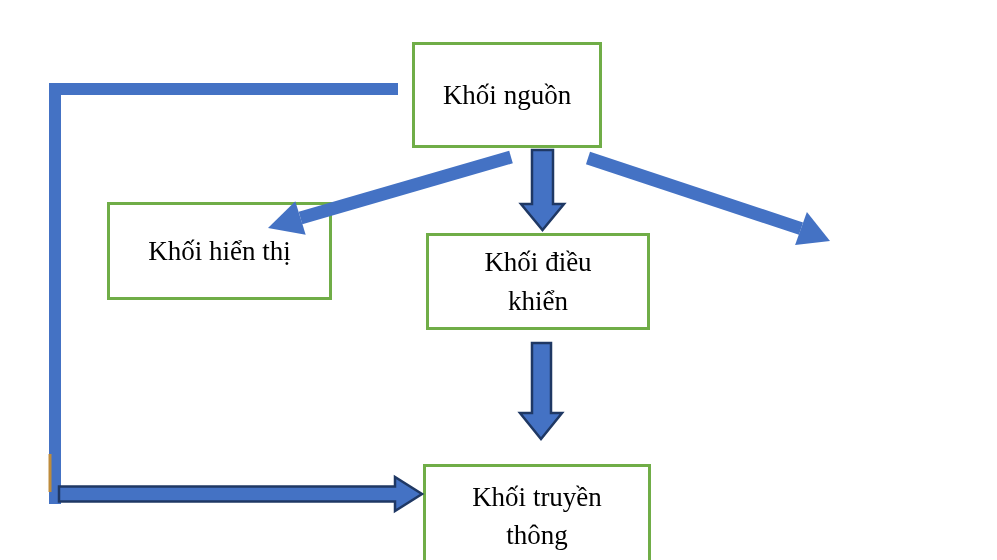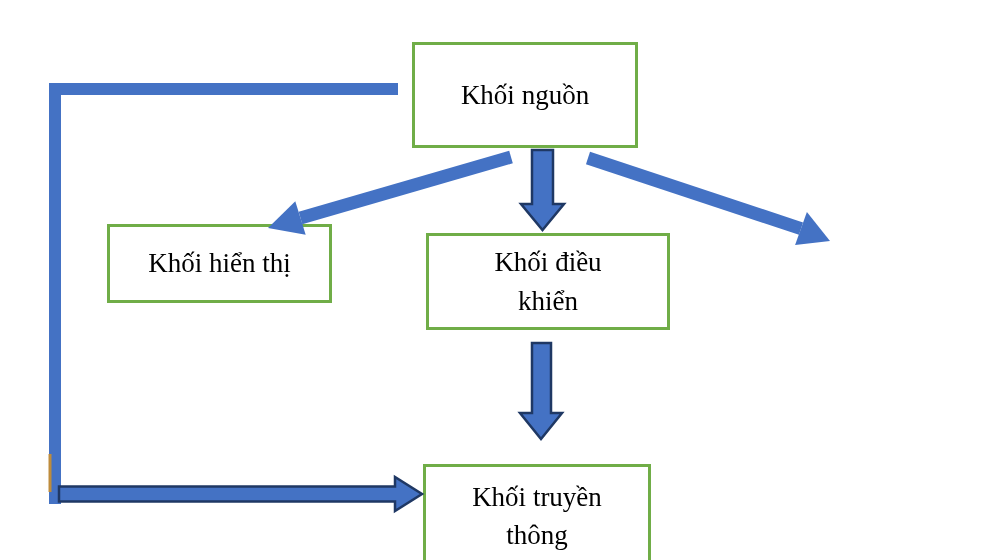--- a/index.html
+++ b/index.html
@@ -25,23 +25,23 @@
     border:3px solid var(--box-border);
     background:var(--box-bg);
     display:flex;align-items:center;justify-content:center;
     text-align:center;
     color:var(--text-color);
     font-size:27px;
     line-height:1.42;
     white-space:pre-line;
     z-index:1;
   }
-  .box-power   {left:412px;top:42px; width:226px;height:106px;}
-  .box-display {left:107px;top:224px;width:225px;height:79px;}
-  .box-control {left:426px;top:233px;width:244px;height:97px;}
+  .box-power   {left:412px;top:42px; width:190px;height:106px;}
+  .box-display {left:107px;top:202px;width:225px;height:98px;}
+  .box-control {left:426px;top:233px;width:224px;height:97px;}
   .box-sensor  {left:720px;top:235px;width:228px;height:103px;}
   .box-comms   {left:423px;top:464px;width:228px;height:104px;}
   .connector-layer{
     position:absolute;left:0;top:0;width:997px;height:560px;
     z-index:2;pointer-events:none;
   }
   .elbow{stroke:var(--arrow-fill);stroke-width:12;fill:none;stroke-linejoin:miter;}
   .plain-shaft{stroke:var(--arrow-fill);stroke-width:13;fill:none;}
   .plain-head{fill:var(--arrow-fill);stroke:none;}
   .outlined-arrow{fill:var(--arrow-fill);stroke:var(--arrow-outline);stroke-width:2.5;stroke-linejoin:miter;}

